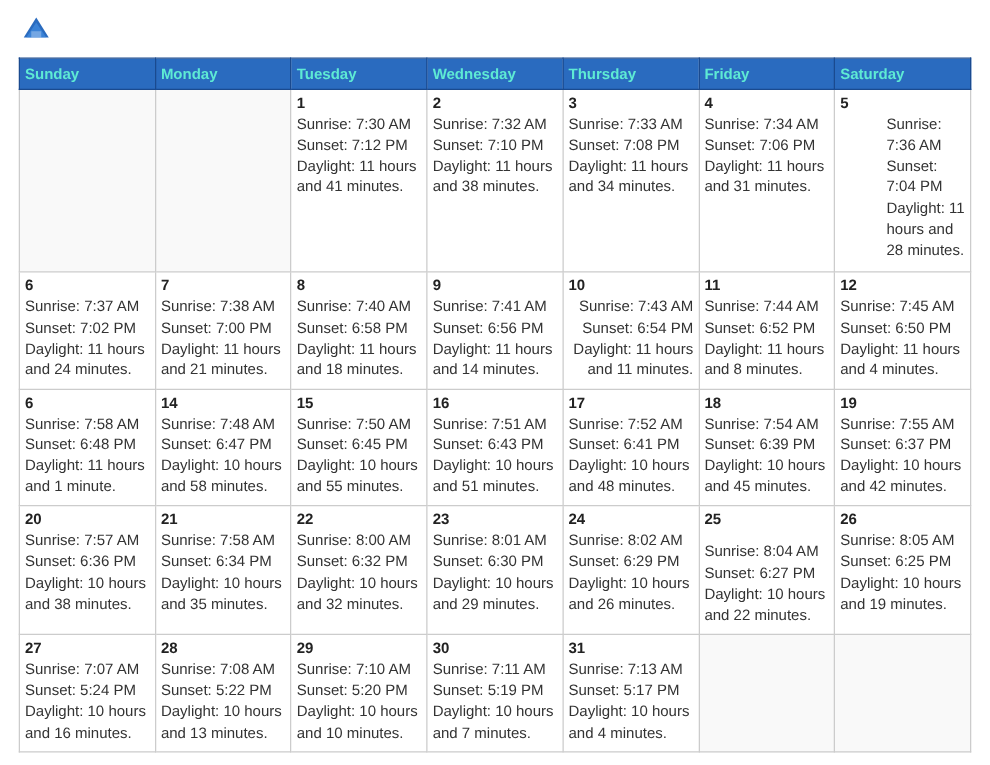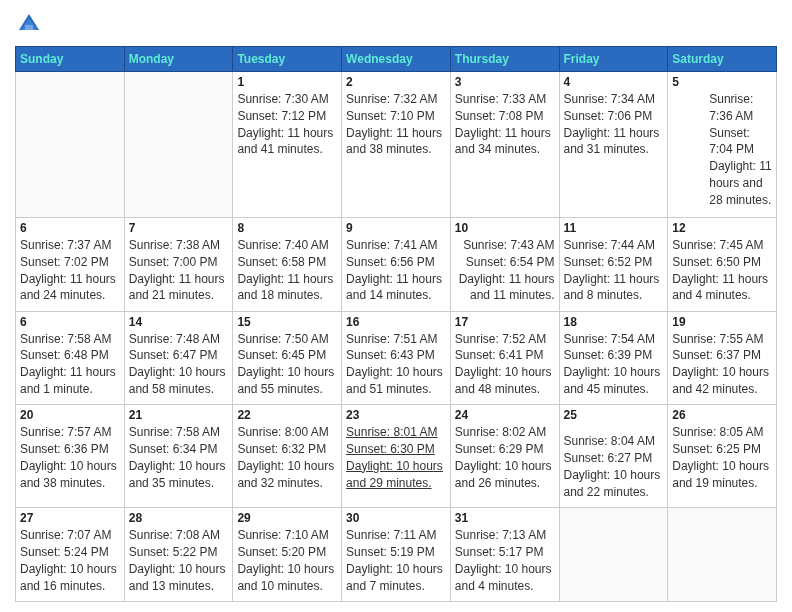--- a/index.html
+++ b/index.html
@@ -263,21 +263,21 @@
 Daylight: 10 hours and 35 minutes.</div>
           </td>
           <td>
             <span class="day-num">22</span>
             <div class="day-info" style="white-space: pre-line;">Sunrise: 8:00 AM
 Sunset: 6:32 PM
 Daylight: 10 hours and 32 minutes.</div>
           </td>
           <td>
             <span class="day-num">23</span>
-            <div class="day-info" style="white-space: pre-line; text-decoration: underline;">Sunrise: 8:01 AM
+            <div class="day-info" style="white-space: pre-line;">Sunrise: 8:01 AM
 Sunset: 6:30 PM
 Daylight: 10 hours and 29 minutes.</div>
           </td>
           <td>
             <span class="day-num">24</span>
             <div class="day-info" style="white-space: pre-line;">Sunrise: 8:02 AM
 Sunset: 6:29 PM
 Daylight: 10 hours and 26 minutes.</div>
           </td>
           <td>

